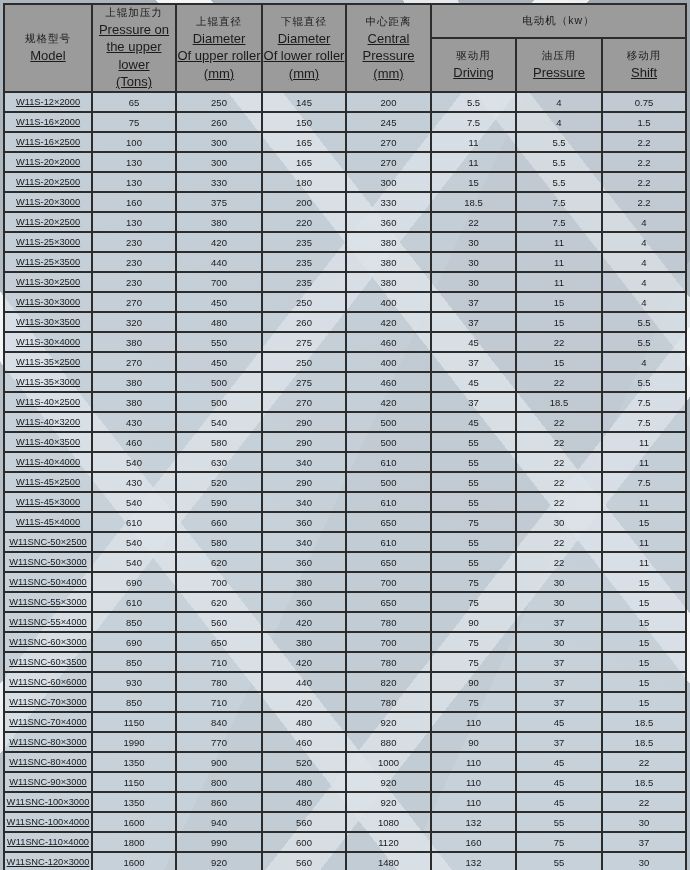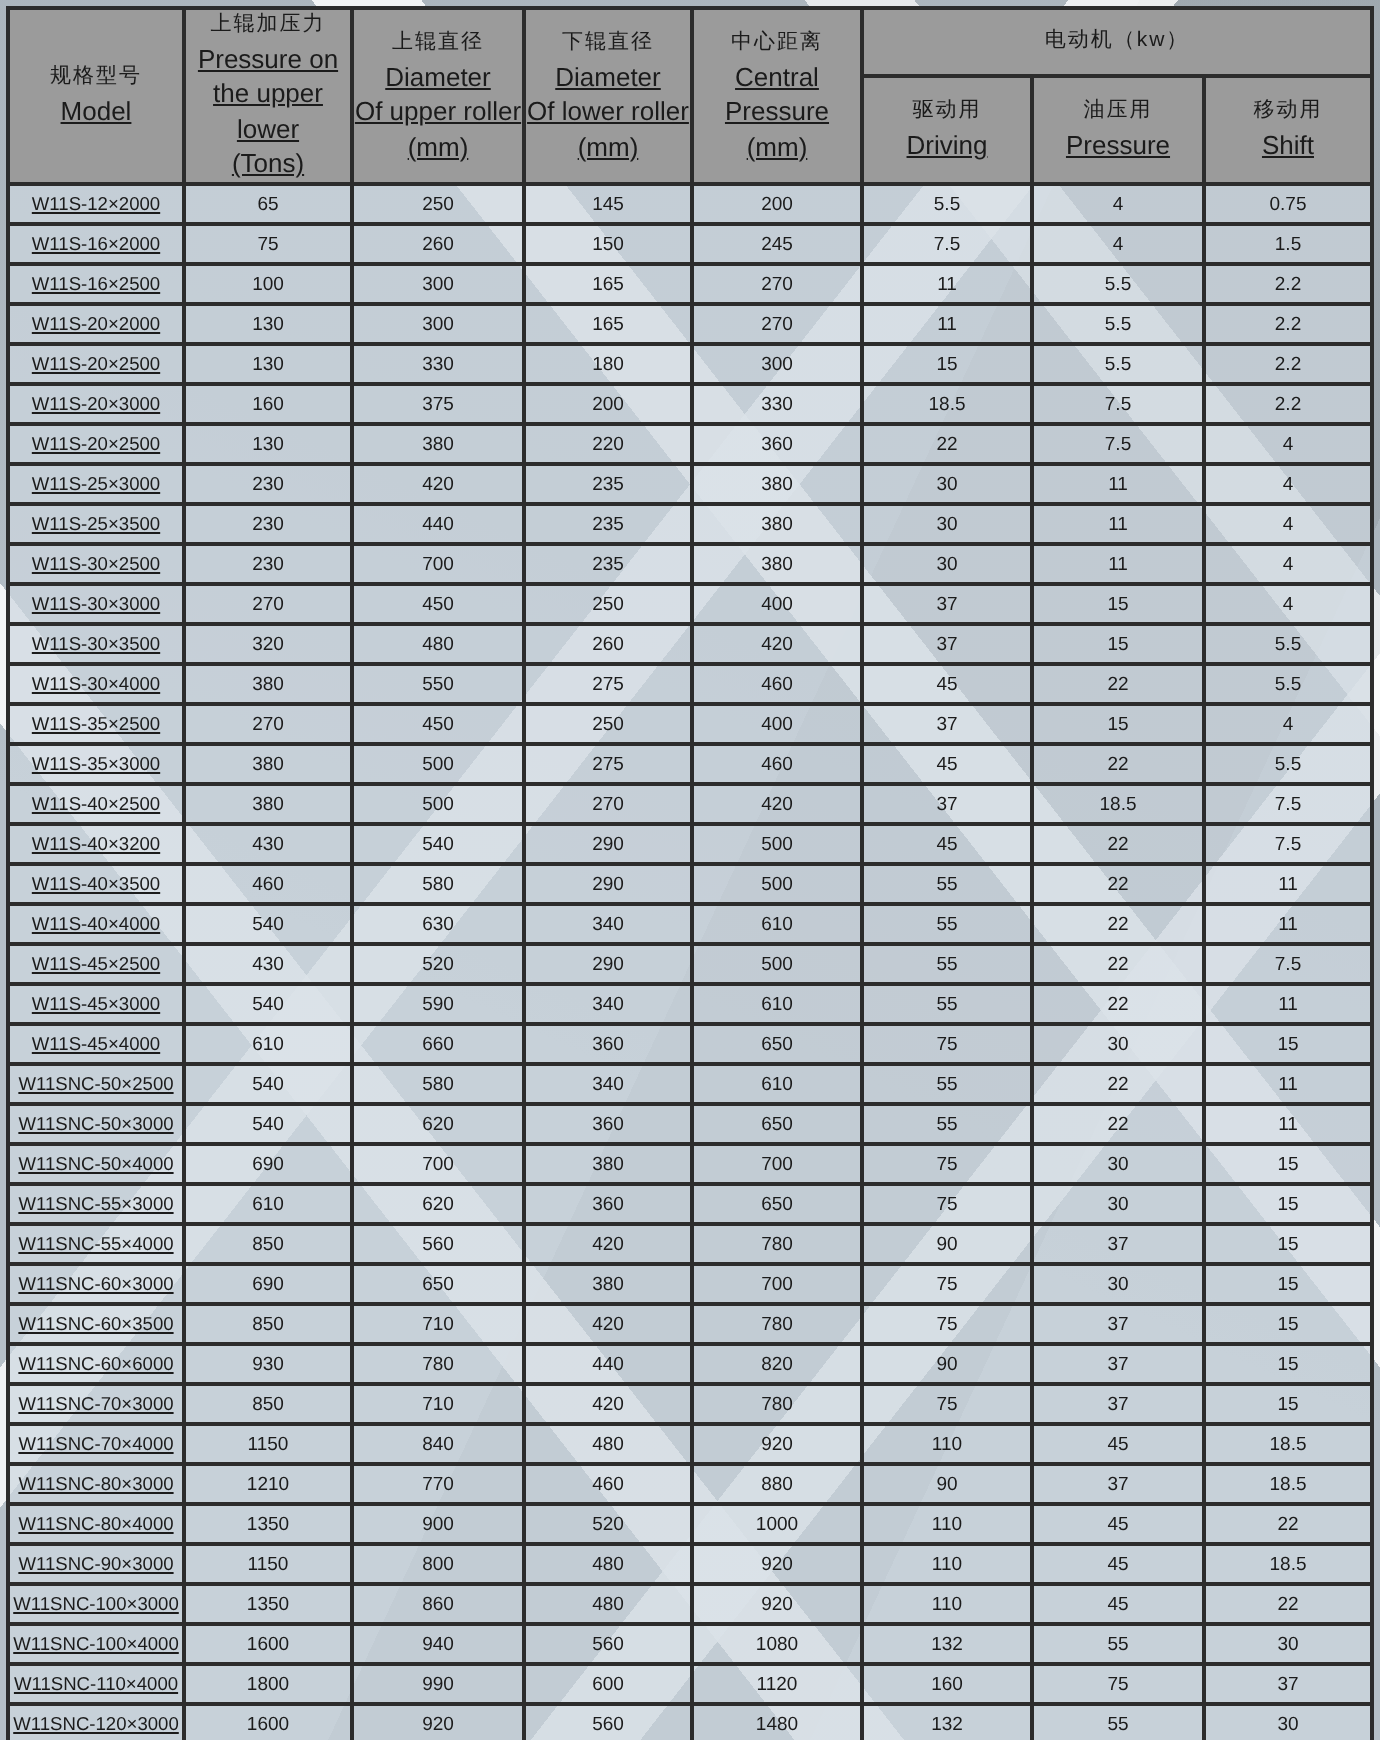--- a/index.html
+++ b/index.html
@@ -443,21 +443,21 @@
           <td>1150</td>
           <td>840</td>
           <td>480</td>
           <td>920</td>
           <td>110</td>
           <td>45</td>
           <td>18.5</td>
         </tr>
         <tr>
           <td class="model">W11SNC-80×3000</td>
-          <td>1210</td>
+          <td>1990</td>
           <td>770</td>
           <td>460</td>
           <td>880</td>
           <td>90</td>
           <td>37</td>
           <td>18.5</td>
         </tr>
         <tr>
           <td class="model">W11SNC-80×4000</td>
           <td>1350</td>

